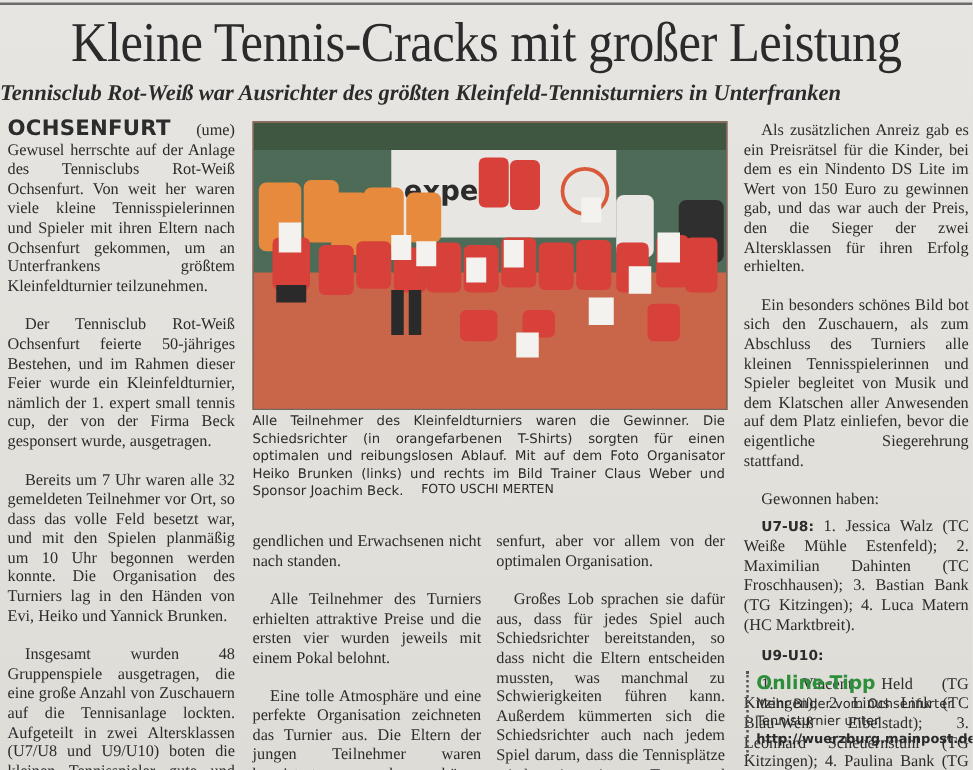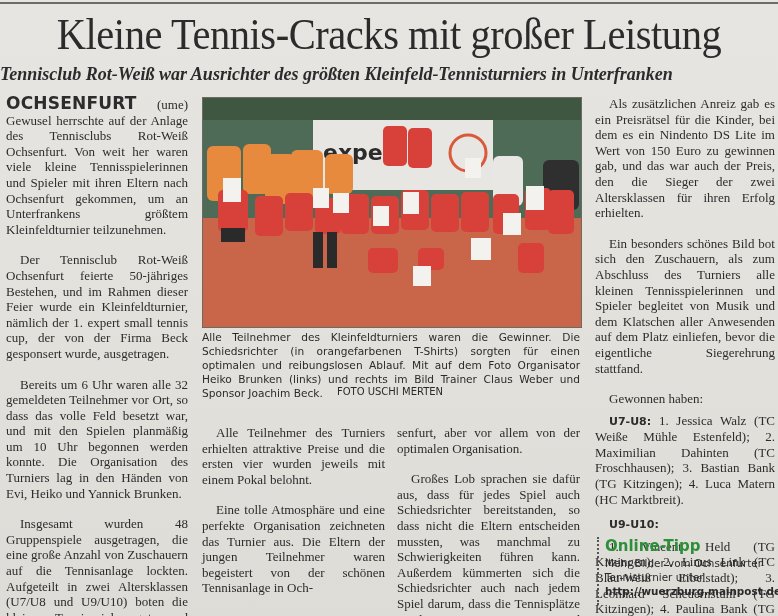--- a/index.html
+++ b/index.html
@@ -91,21 +91,21 @@
 <h1 class="headline">Kleine Tennis-Cracks mit großer Leistung</h1>
 <h2 class="subhead">Tennisclub Rot-Weiß war Ausrichter des größten Kleinfeld-Tennisturniers in Unterfranken</h2>
 
 <div class="col col1">
   <p class="noindent">
     <span class="dateline">OCHSENFURT</span>
     <span>(ume)</span>
     <span>Gewusel herrschte auf der Anlage des Tennisclubs Rot-Weiß Ochsenfurt. Von weit her waren viele kleine Tennisspielerinnen und Spieler mit ihren Eltern nach Ochsenfurt gekommen, um an Unterfrankens größtem Kleinfeldturnier teilzunehmen.</span>
   </p>
   <p>Der Tennisclub Rot-Weiß Ochsenfurt feierte 50-jähriges Bestehen, und im Rahmen dieser Feier wurde ein Kleinfeldturnier, nämlich der 1. expert small tennis cup, der von der Firma Beck gesponsert wurde, ausgetragen.</p>
-  <p>Bereits um 6 Uhr waren alle 32 gemeldeten Teilnehmer vor Ort, so dass das volle Feld besetzt war, und mit den Spielen planmäßig um 10 Uhr begonnen werden konnte. Die Organisation des Turniers lag in den Händen von Evi, Heiko und Yannick Brunken.</p>
+  <p>Bereits um 7 Uhr waren alle 32 gemeldeten Teilnehmer vor Ort, so dass das volle Feld besetzt war, und mit den Spielen planmäßig um 10 Uhr begonnen werden konnte. Die Organisation des Turniers lag in den Händen von Evi, Heiko und Yannick Brunken.</p>
   <p style="text-align-last: justify;">Insgesamt wurden 48 Gruppenspiele ausgetragen, die eine große Anzahl von Zuschauern auf die Tennisanlage lockten. Aufgeteilt in zwei Altersklassen (U7/U8 und U9/U10) boten die kleinen Tennisspieler gute und spannende und vor allem faire Spiele, was von allen Erwachsenen gewürdigt wurde. Ab 14.30 begannen die acht Viertelfinalspiele, die an Spannung den Spielen der Ju-</p>
 </div>
 
 <div class="photo">
   <svg width="378" height="229" viewBox="0 0 378 229">
     <rect x="0" y="0" width="378" height="40" fill="#3f5641"></rect>
     <rect x="0" y="22" width="378" height="100" fill="#4e6b58"></rect>
     <rect x="110" y="22" width="180" height="70" fill="#e8e6e2"></rect>
     <text x="120" y="62" font-family="DejaVu Sans, sans-serif" font-weight="bold" font-size="22" fill="#2b2b2b">expert</text>
     <circle cx="265" cy="55" r="18" fill="none" stroke="#d85a3a" stroke-width="3"></circle>
@@ -159,20 +159,21 @@
       <rect x="110" y="134" width="10" height="36"></rect>
       <rect x="124" y="134" width="10" height="36"></rect>
     </g>
   </svg>
 </div>
 
 <div class="caption">Alle Teilnehmer des Kleinfeldturniers waren die Gewinner. Die Schiedsrichter (in orangefarbenen T-Shirts) sorgten für einen optimalen und reibungslosen Ablauf. Mit auf dem Foto Organisator Heiko Brunken (links) und rechts im Bild Trainer Claus Weber und Sponsor Joachim Beck.</div>
 <div class="credit">FOTO USCHI MERTEN</div>
 
 <div class="col col2">
+  <p class="noindent">gendlichen und Erwachsenen nicht nach standen.</p>
   <p>Alle Teilnehmer des Turniers erhielten attraktive Preise und die ersten vier wurden jeweils mit einem Pokal belohnt.</p>
   <p>Eine tolle Atmosphäre und eine perfekte Organisation zeichneten das Turnier aus. Die Eltern der jungen Teilnehmer waren begeistert von der schönen Tennisanlage in Och-</p>
 </div>
 
 <div class="col col3">
   <p class="noindent">senfurt, aber vor allem von der optimalen Organisation.</p>
   <p>Großes Lob sprachen sie dafür aus, dass für jedes Spiel auch Schiedsrichter bereitstanden, so dass nicht die Eltern entscheiden mussten, was manchmal zu Schwierigkeiten führen kann. Außerdem kümmerten sich die Schiedsrichter auch nach jedem Spiel darum, dass die Tennisplätze wieder in einem Topzustand waren.</p>
 </div>
 
 <div class="col col4">

